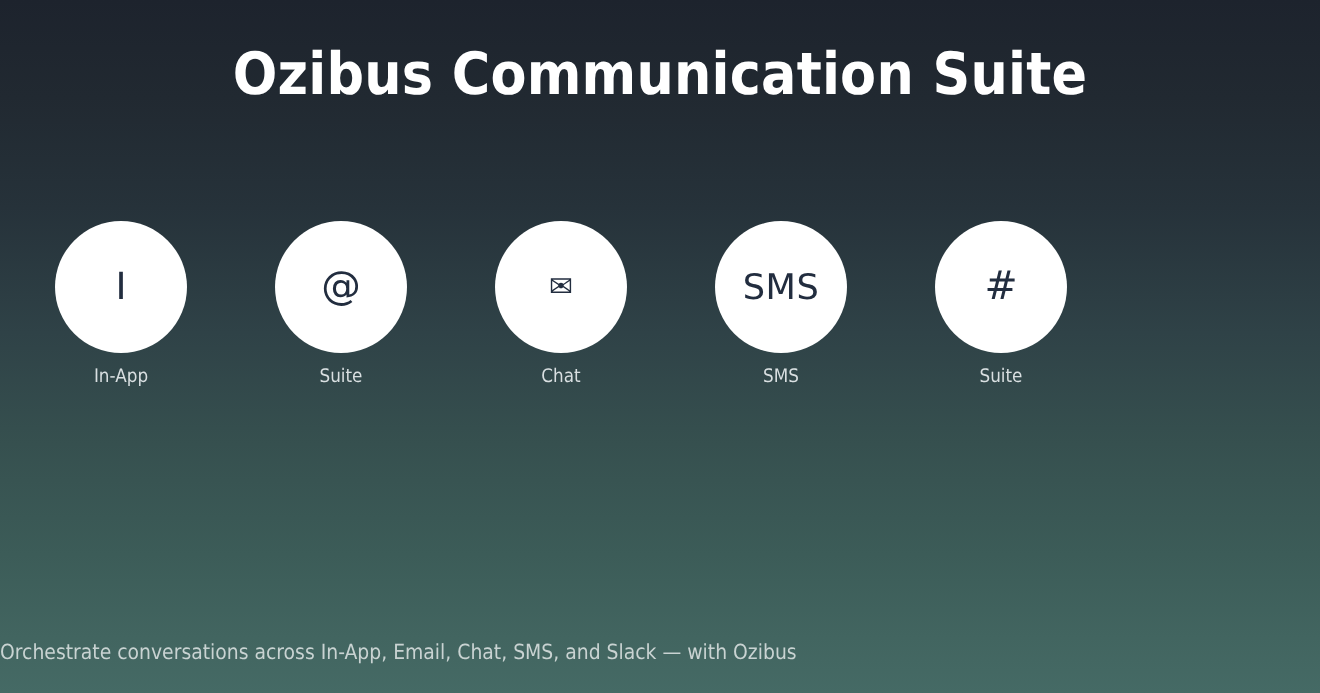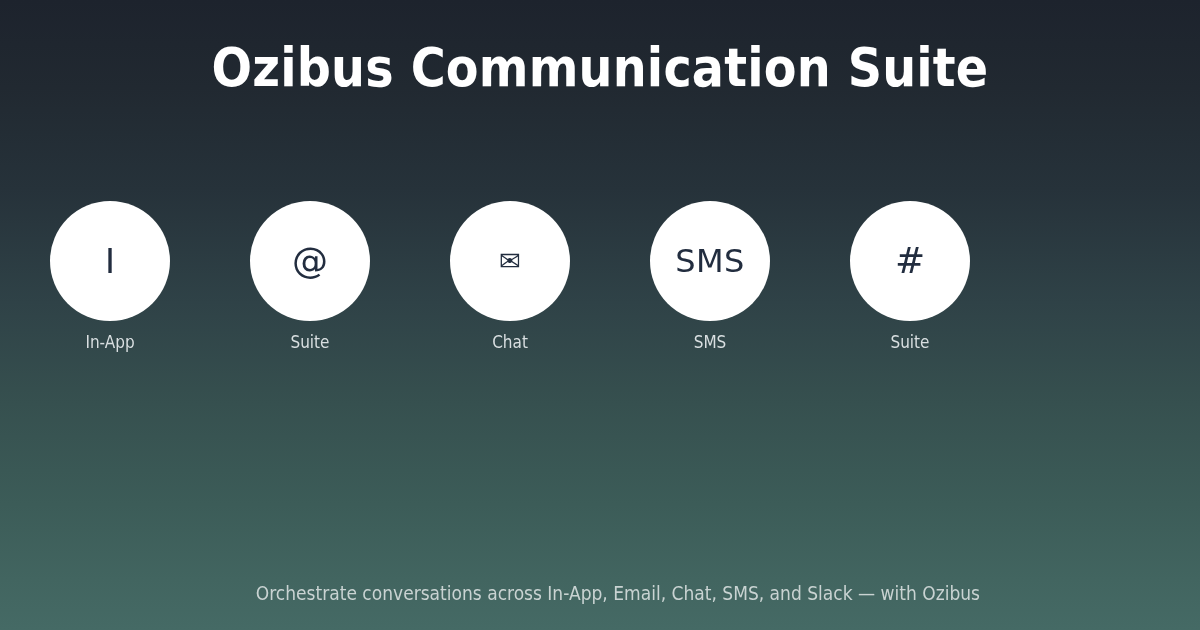--- a/index.html
+++ b/index.html
@@ -110,21 +110,21 @@
     text-align: center;
     white-space: nowrap;
   }
 
   
   #footer {
     position: absolute;
     bottom: 24px;
     left: 0;
     width: 980px;
-    text-align: right;
+    text-align: left;
     color: #c9d3d2;
     font-family: "DejaVu Sans", "Liberation Sans", sans-serif;
     font-size: 19px;
     font-stretch: condensed;
     line-height: 26px;
     white-space: nowrap;
   }
 </style>
 </head>
 <body>

